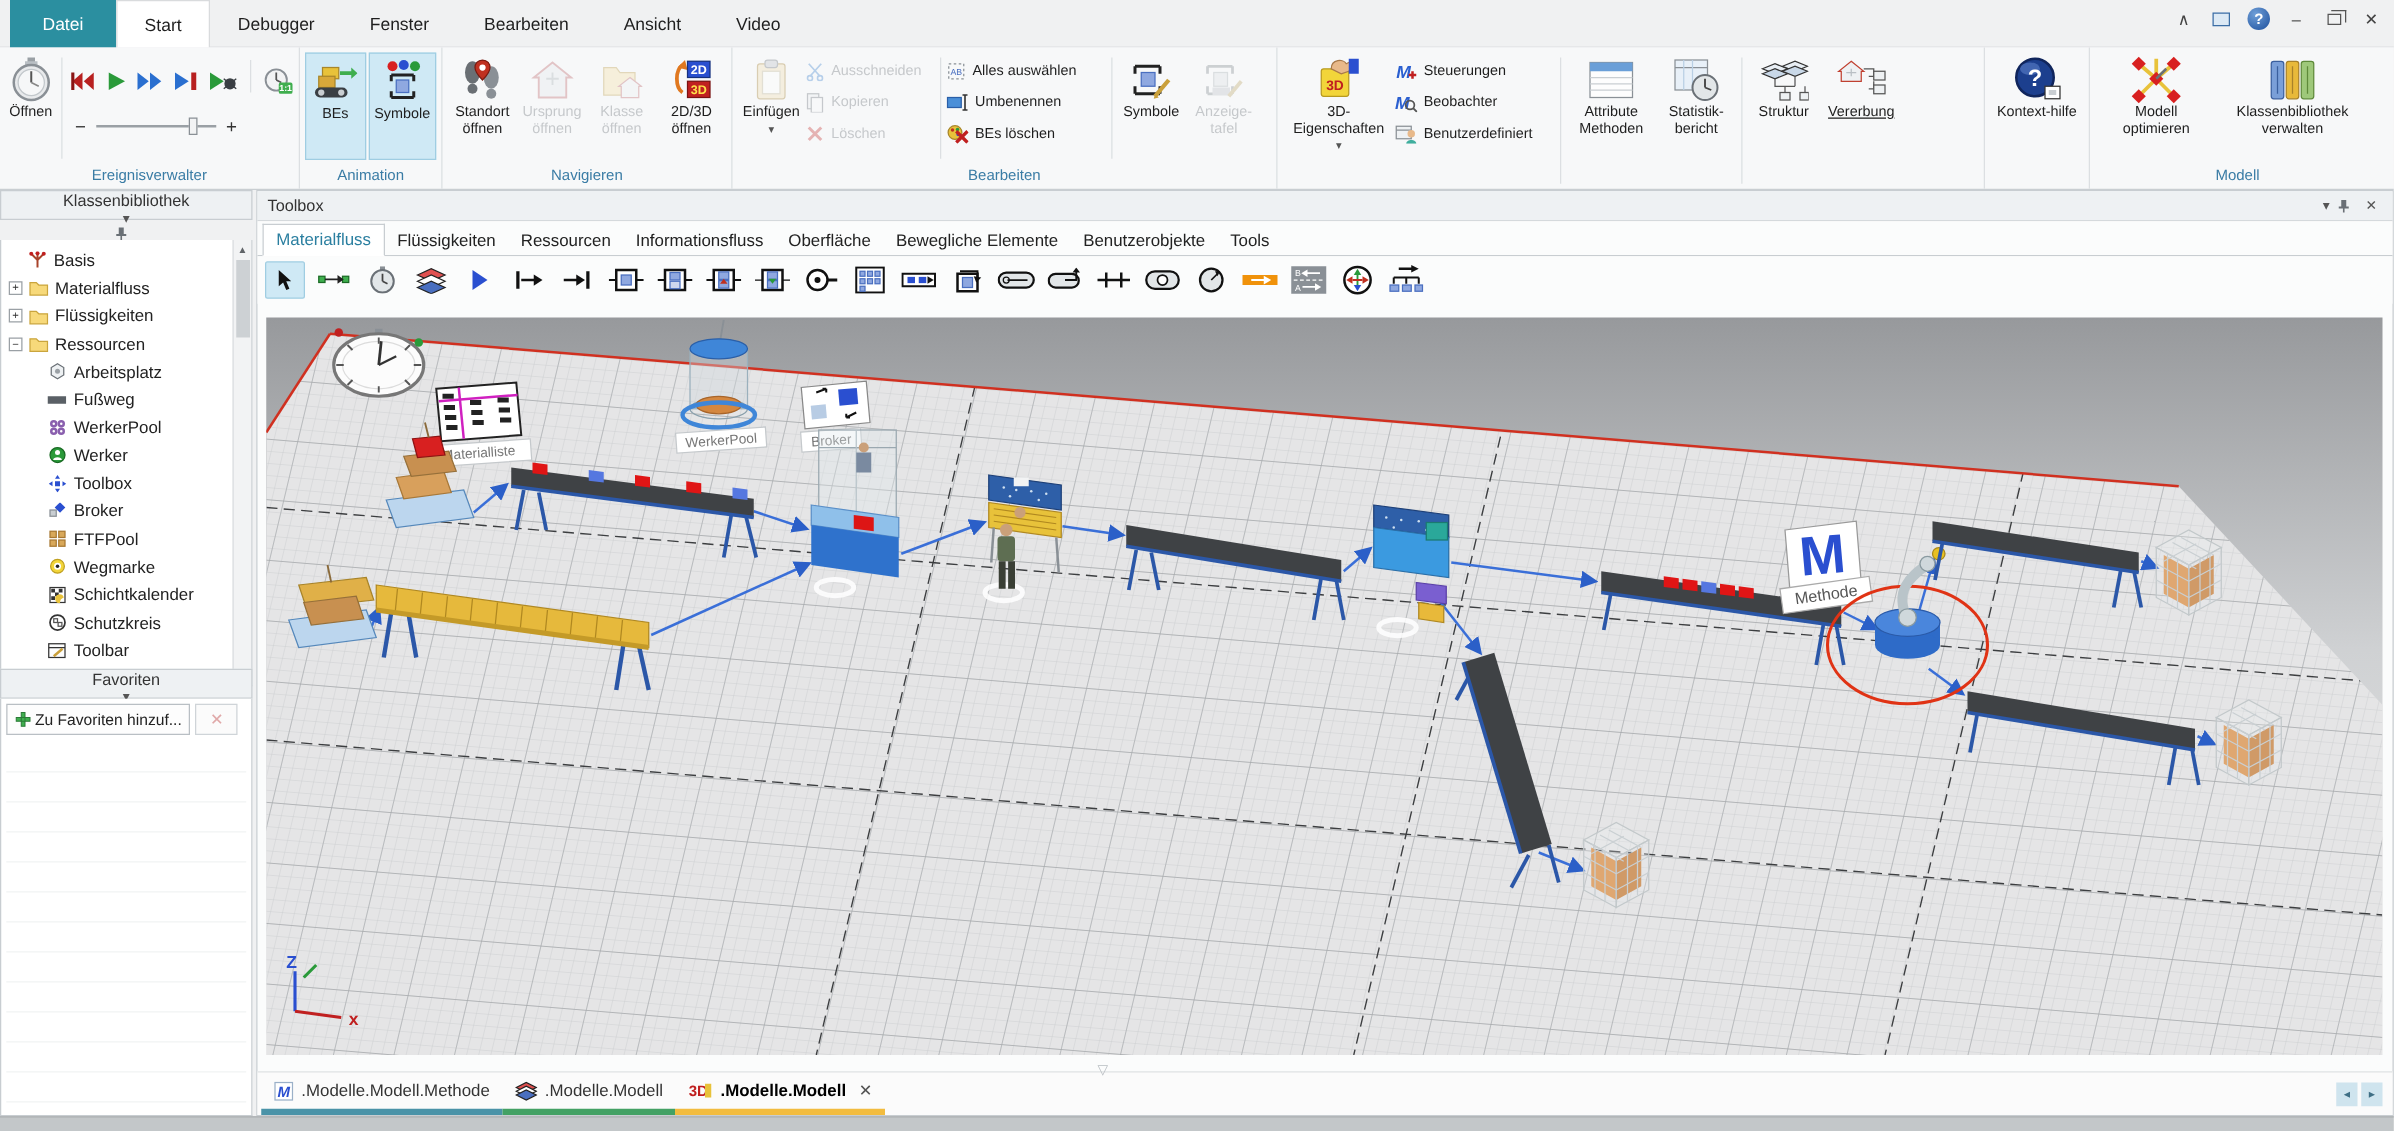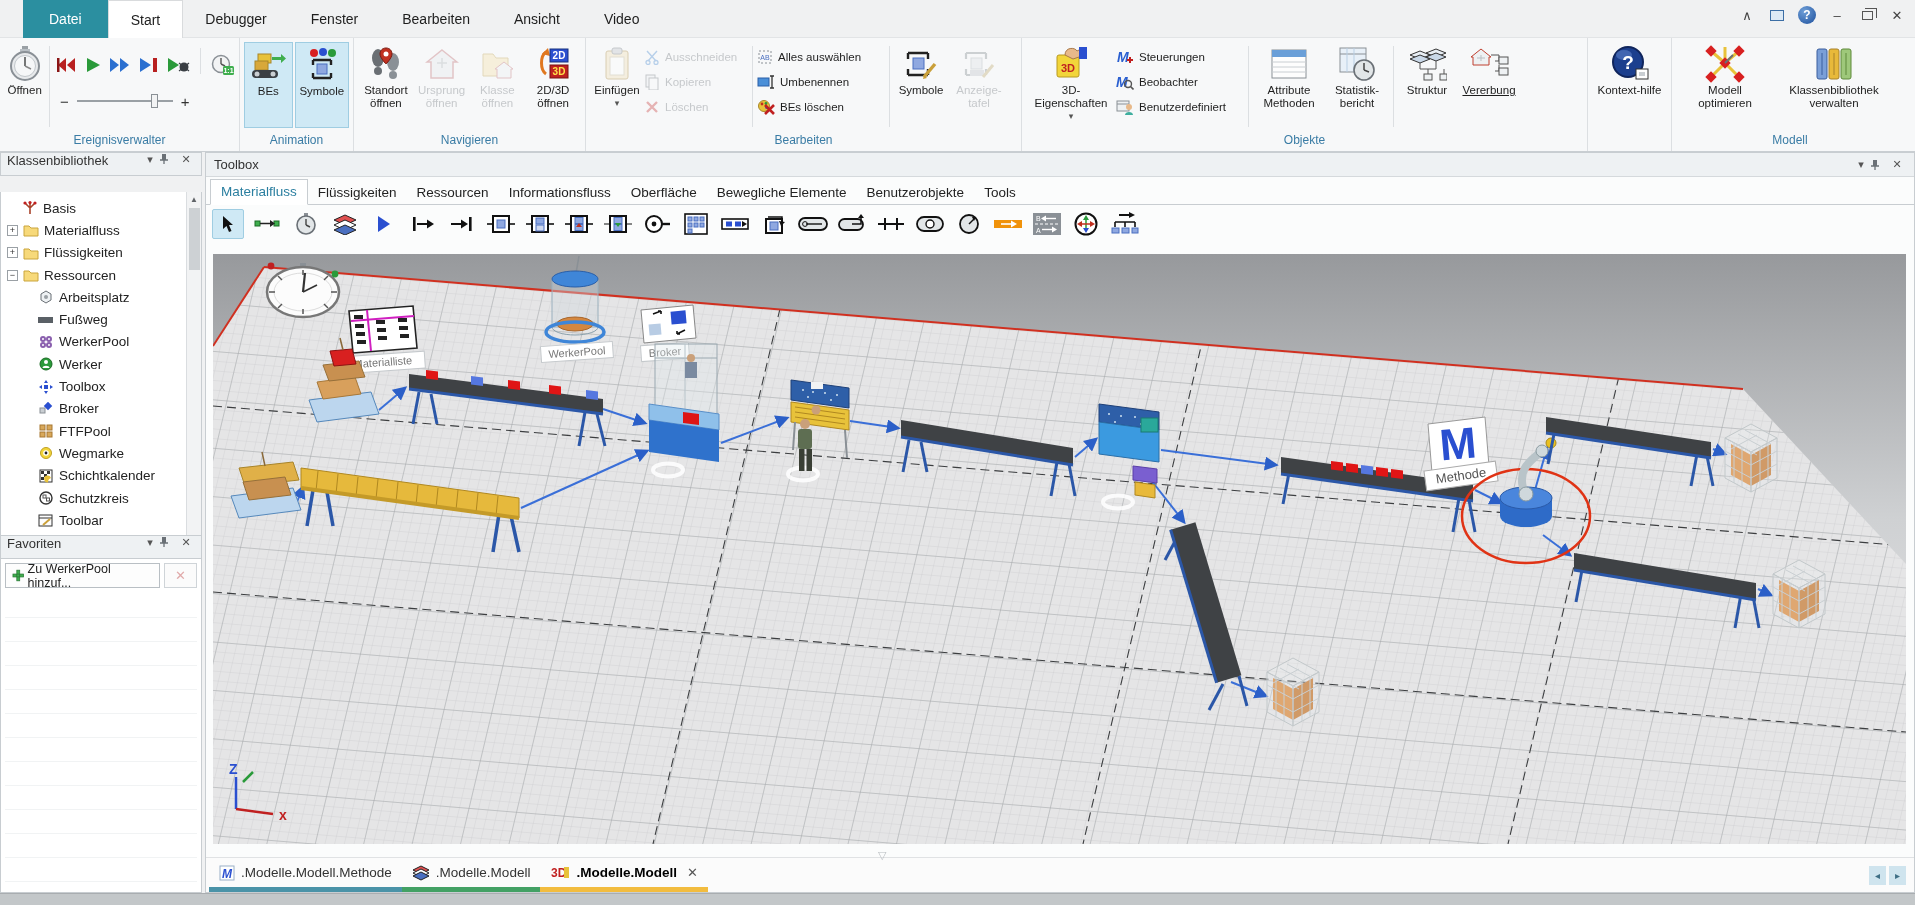--- a/index.html
+++ b/index.html
@@ -29,21 +29,21 @@
   .rbig .ric{height:40px;display:flex;align-items:center;}
   .rsmallcol{display:flex;flex-direction:column;justify-content:flex-start;padding-top:2px;}
   .rsmall{display:flex;align-items:center;gap:5px;height:25px;font-size:11.5px;color:#1e1e1e;white-space:nowrap;}
   .vsep{width:1px;background:#dcdfe2;margin:4px 4px;align-self:stretch;}
   .dis{opacity:.45;}
   .dis span{color:#8a8f94;}
   .hl{background:#cfe9f5;border:1px solid #9fcde2;}
   .dd{font-size:9px;color:#555;margin-top:1px;}
   
   #leftdock{position:absolute;left:0;top:152px;width:202px;height:741px;background:#f0f1f2;}
-  .ptitle{height:24px;background:#eef1f3;border:1px solid #c8cdd1;display:flex;padding:0 6px;font-size:13px;color:#333;}
+  .ptitle{height:24px;background:#eef1f3;border:1px solid #c8cdd1;display:flex;align-items:center;padding:0 6px;font-size:13px;color:#333;flex-direction:column;}
   .ptitle .sp{flex:1;}
   .pic{width:18px;text-align:center;color:#555;font-size:11px;}
   #treearea{position:absolute;left:0;top:40px;width:202px;height:357px;background:#fff;border:1px solid #c8cdd1;border-top:none;overflow:hidden;}
   .trow{height:22.3px;display:flex;align-items:center;font-size:13.5px;color:#222;white-space:nowrap;}
   .exp{width:11px;height:11px;border:1px solid #9aa0a5;background:#fff;font-size:9px;line-height:9px;text-align:center;color:#333;margin-right:4px;flex:none;}
   .tico{width:17px;height:15px;margin-right:5px;flex:none;display:flex;align-items:center;justify-content:center;}
   .vsb{position:absolute;right:0;top:0;width:15px;height:100%;background:#f2f3f4;border-left:1px solid #dadde0;font-size:8px;color:#606468;}
   .vsb .ar{height:15px;display:flex;align-items:center;justify-content:center;}
   .vsb .thumb{position:absolute;left:2px;top:16px;width:11px;height:62px;background:#cdd1d4;}
   #favpanel{position:absolute;left:0;top:383px;width:202px;height:358px;}
@@ -71,21 +71,21 @@
   .navbtn{width:17px;height:19px;background:#cfe4ee;display:flex;align-items:center;justify-content:center;font-size:10px;color:#3f6f85;margin-left:3px;align-self:center;}
   #collapsecaret{position:absolute;left:672px;top:-9px;color:#b9bec2;font-size:11px;}
   #bottomstrip{position:absolute;left:0;top:893px;width:1915px;height:12px;background:#c3c7c9;border-top:1px solid #a9adb0;}
   svg{display:block;}
   .lbl3d{font-size:11px;fill:#777;}
 </style>
 </head>
 <body>
 
 <div id="menubar">
-  <div style="display:flex;padding-left:23px;">
+  <div style="display:flex;padding-left:8px;">
     <div class="mtab datei">
         <span>Datei</span>
       </div>
     <div class="mtab active">
         <span>Start</span>
       </div>
     <div class="mtab">
         <span>Debugger</span>
       </div>
     <div class="mtab">
@@ -443,21 +443,20 @@
               <polygon points="12,2 22,10 20,10 20,18 4,18 4,10 2,10" fill="#eef1f3" stroke="#c04030"></polygon>
               <path d="M12 8 v6 M8 11 h8" stroke="#b9bfc4"></path>
               <path d="M22 8 h8 v6 M30 18 v6 M26 14 h8 M26 24 h8" stroke="#555" fill="none"></path>
               <rect x="30" y="10" width="9" height="7" fill="#eef1f3" stroke="#555"></rect>
               <rect x="30" y="21" width="9" height="7" fill="#eef1f3" stroke="#555"></rect>
             </svg>
         </div>
         <span>Vererbung</span>
       </div>
     </div>
-    <div class="rglabel">Objekte</div>
   </div>
 
   <div class="rgroup" style="width:84px;">
     <div class="rgc" style="justify-content:center;">
       <div class="rbig" style="width:66px;">
         <div class="ric">
           <svg width="40" height="38" viewBox="0 0 40 38">
               <circle cx="18" cy="17" r="15" fill="#1c3f8e"></circle>
               <circle cx="18" cy="17" r="15" fill="none" stroke="#10255c" stroke-width="2"></circle>
               <ellipse cx="14" cy="10" rx="8" ry="5" fill="#5a7fc8" opacity=".6"></ellipse>
@@ -723,21 +722,21 @@
     </div>
     <div id="favbody">
       <div style="display:flex;">
         <span class="favbtn">
           <svg width="13" height="13" viewBox="0 0 13 13">
               <rect x="5" y="1" width="3" height="11" fill="#3fae4e"></rect>
               <rect x="1" y="5" width="11" height="3" fill="#3fae4e"></rect>
               <rect x="5" y="1" width="3" height="11" fill="none" stroke="#2a7a36" stroke-width=".8"></rect>
               <rect x="1" y="5" width="11" height="3" fill="none" stroke="#2a7a36" stroke-width=".8"></rect>
             </svg>
-          <span>Zu WerkerPool hinzuf...</span>
+          <span>Zu Favoriten hinzuf...</span>
         </span>
         <span class="favx">✕</span>
       </div>
       <div style="margin-top:6px;">
         <div class="favline"></div>
         <div class="favline"></div>
           <div class="favline"></div>
           <div class="favline"></div>
           <div class="favline"></div>
         <div class="favline"></div>

